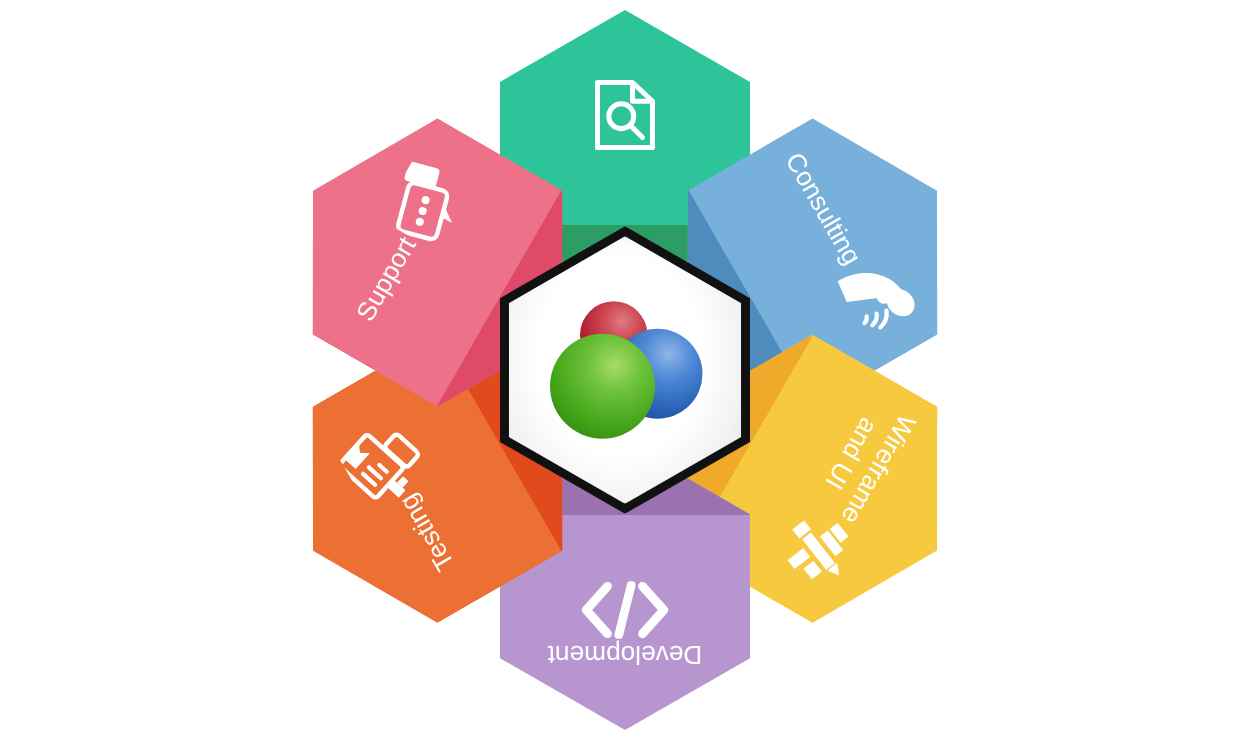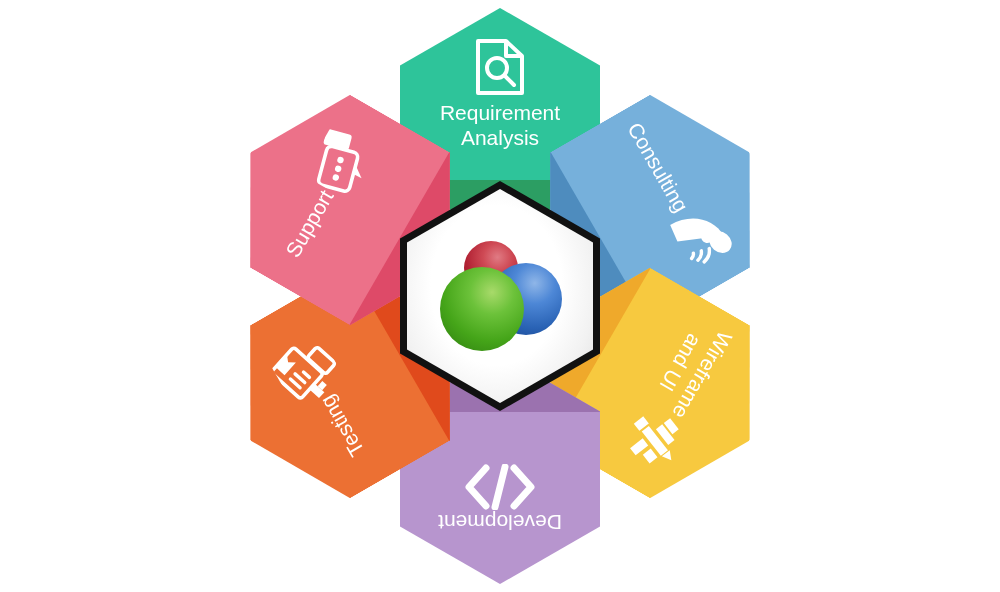--- a/index.html
+++ b/index.html
@@ -150,22 +150,20 @@
           <div class="hex-body" style="background: rgb(46, 196, 154);"></div>
           <div class="hex-band" style="background: rgb(44, 158, 99);"></div>
           <div class="hex-num">1</div>
           <div class="hex-content">
             <div class="hex-icon"><svg width="54" height="58" viewBox="0 0 54 58" fill="none" xmlns="http://www.w3.org/2000/svg">
       <path d="M5 3h28l16 15v37H5z" stroke="#fff" stroke-width="4" stroke-linejoin="round" fill="none"></path>
       <path d="M33 3v15h16" stroke="#fff" stroke-width="4" stroke-linejoin="round" fill="none"></path>
       <circle cx="24" cy="30" r="10" stroke="#fff" stroke-width="4" fill="none"></circle>
       <path d="M31.5 37.5 41 47" stroke="#fff" stroke-width="4" stroke-linecap="round"></path>
     </svg></div>
-            <div class="hex-label">Requirement
-Analysis</div>
           </div>
         </div>
       </div>
       <div class="hex" style="left: 549.822px; top: 94.5px; transform: rotate(60deg);">
         <div class="hex-inner">
           <div class="hex-body" style="background: rgb(118, 176, 219);"></div>
           <div class="hex-band" style="background: rgb(78, 140, 190);"></div>
           <div class="hex-num">2</div>
           <div class="hex-content" style="flex-direction: row; gap: 2px;">
             <div class="hex-label">Consulting</div>

